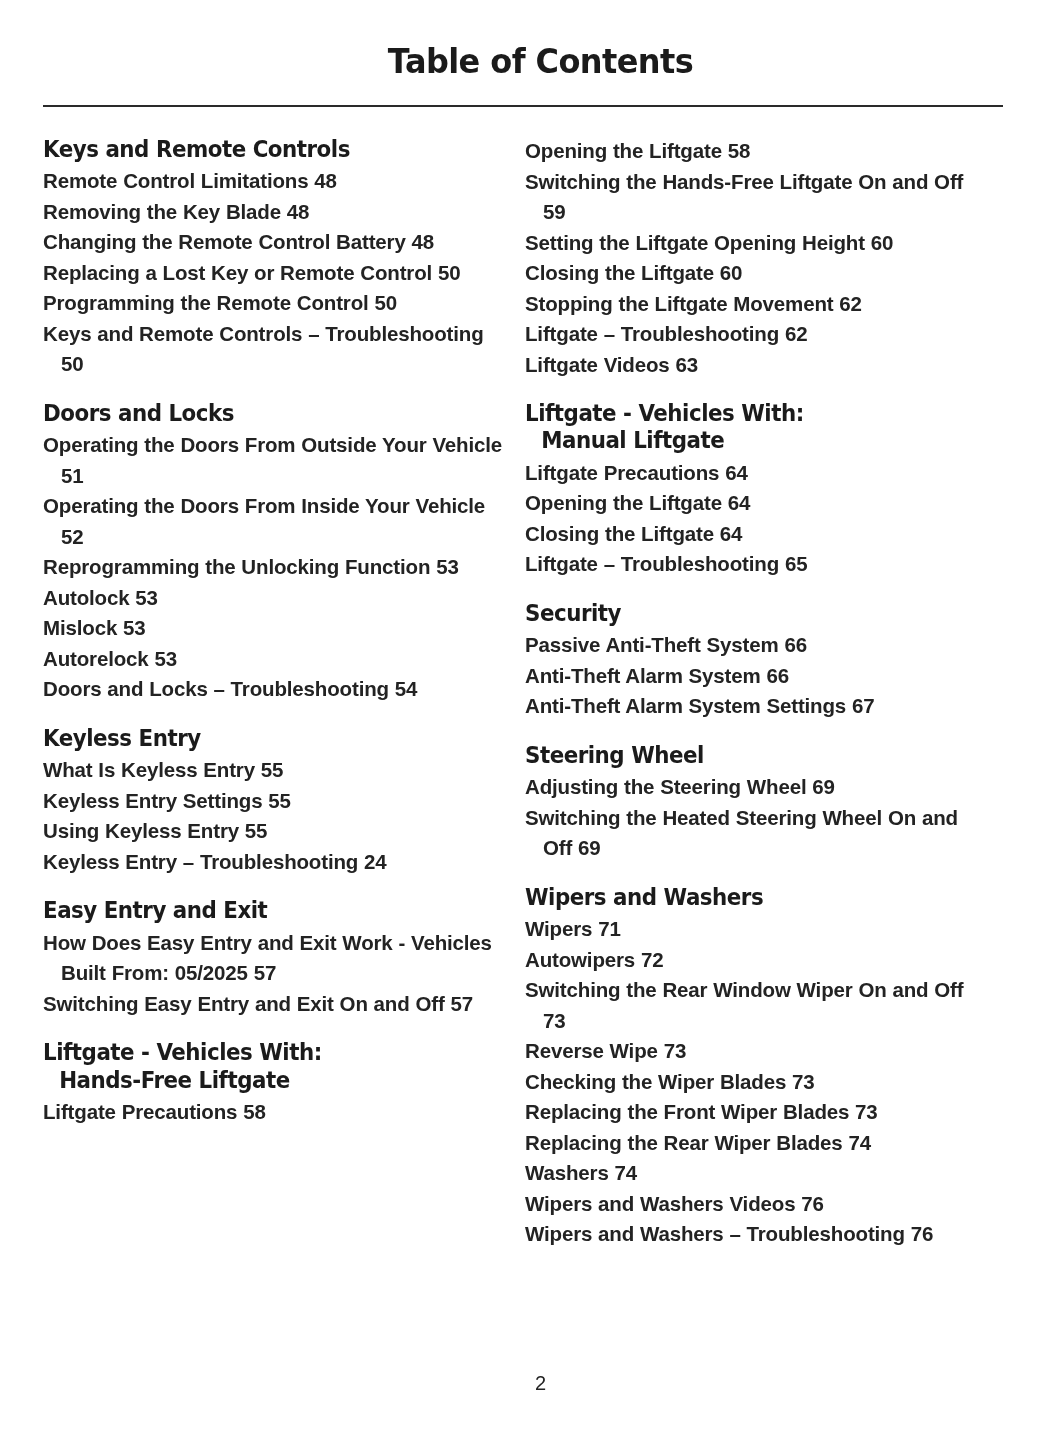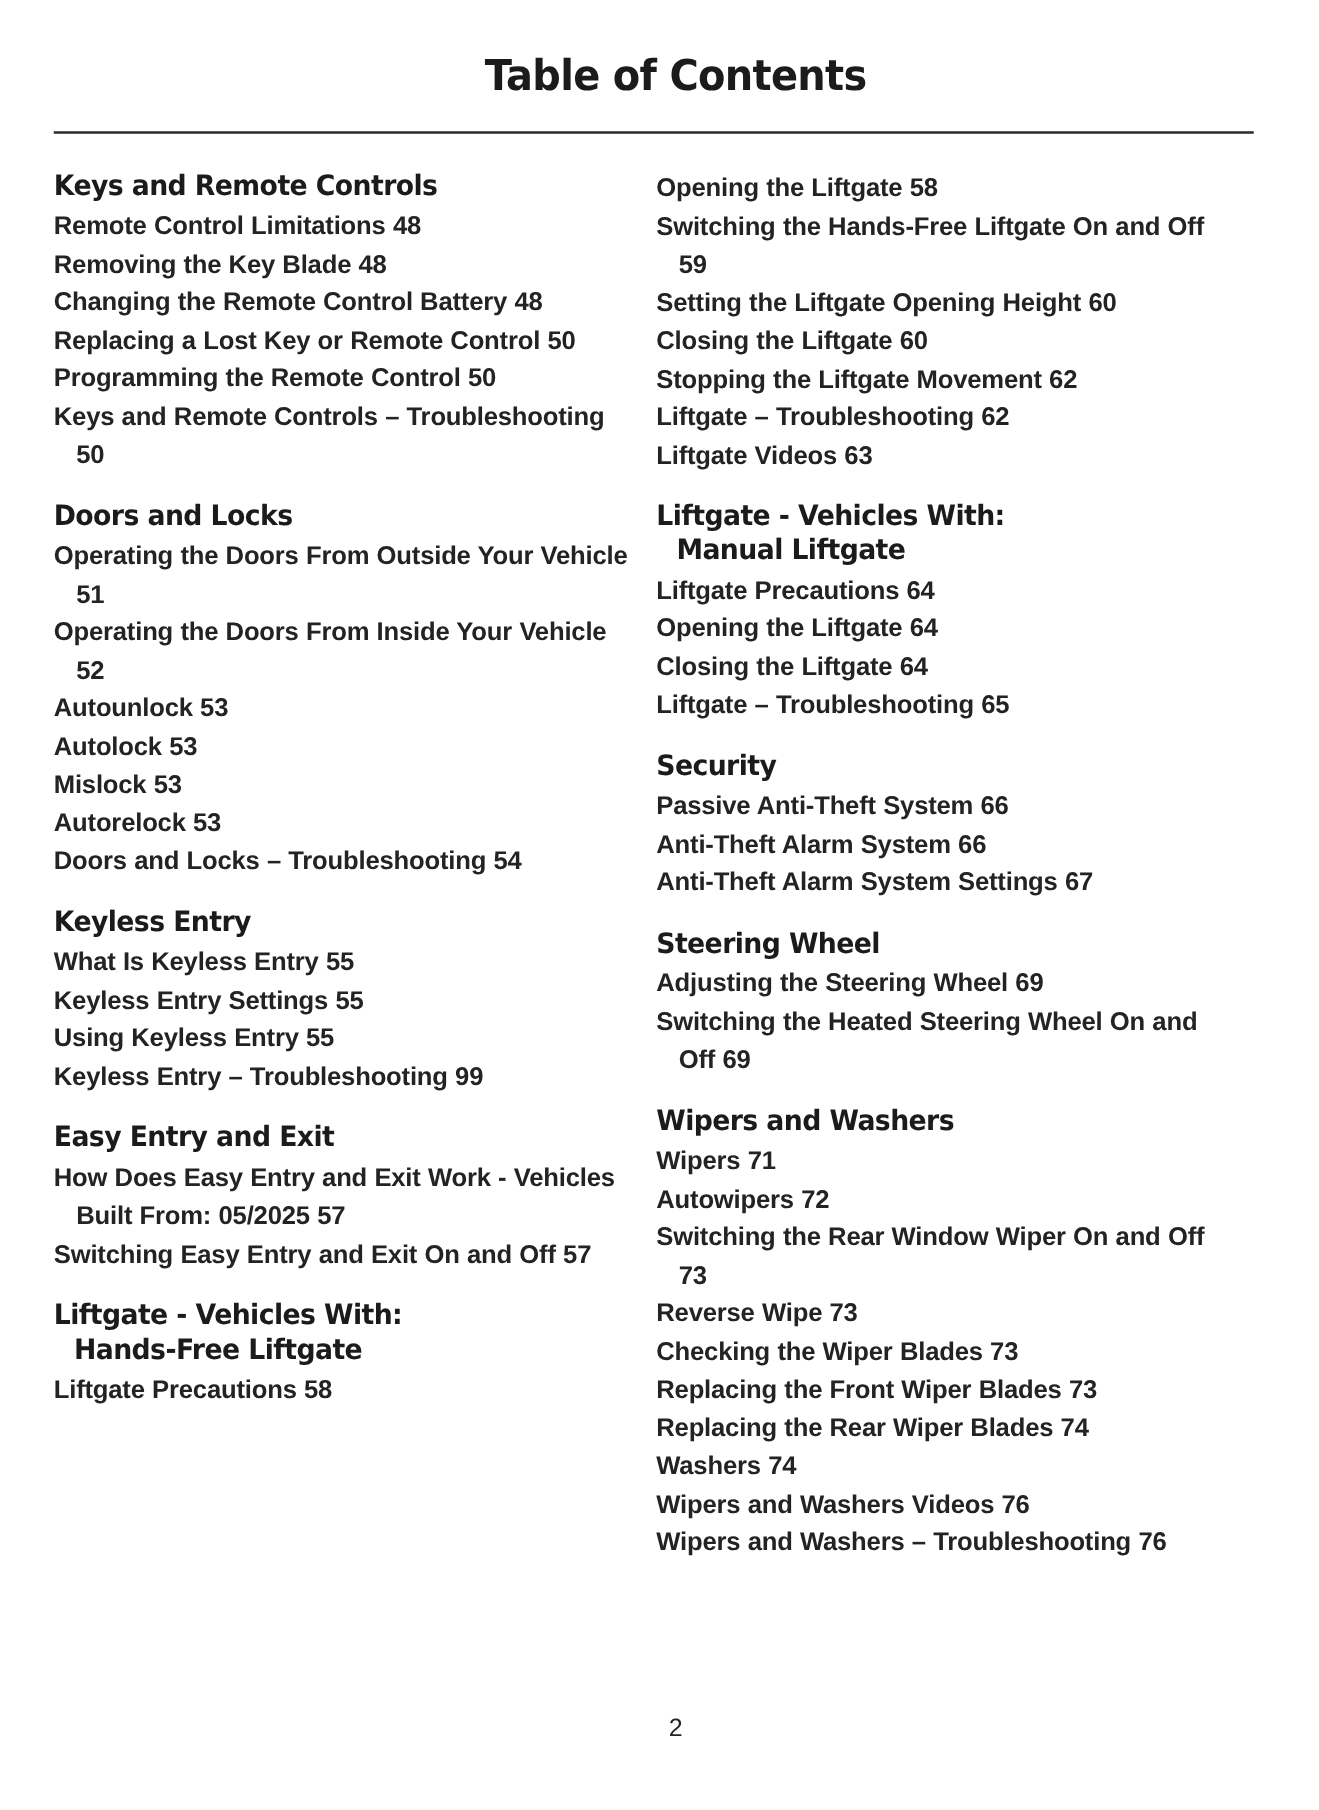--- a/index.html
+++ b/index.html
@@ -129,32 +129,32 @@
           <div class="entry"><span class="etext">Removing the Key Blade </span><span class="leader"></span><span class="pnum">48</span></div>
           <div class="entry"><span class="etext">Changing the Remote Control Battery </span><span class="leader"></span><span class="pnum">48</span></div>
           <div class="entry"><span class="etext">Replacing a Lost Key or Remote Control </span><span class="leader"></span><span class="pnum">50</span></div>
           <div class="entry"><span class="etext">Programming the Remote Control </span><span class="leader"></span><span class="pnum">50</span></div>
           <div class="entry"><span class="etext">Keys and Remote Controls – Troubleshooting </span><span class="leader"></span><span class="pnum">50</span></div>
         </div>
         <div class="section">
           <div class="section-heading"><span>Doors and Locks</span></div>
           <div class="entry"><span class="etext">Operating the Doors From Outside Your Vehicle </span><span class="leader"></span><span class="pnum">51</span></div>
           <div class="entry"><span class="etext">Operating the Doors From Inside Your Vehicle </span><span class="leader"></span><span class="pnum">52</span></div>
-          <div class="entry"><span class="etext">Autounlock </span><span class="leader"></span><span class="pnum">53</span></div>
+          <div class="entry"><span class="etext">Reprogramming the Unlocking Function </span><span class="leader"></span><span class="pnum">53</span></div>
           <div class="entry"><span class="etext">Autolock </span><span class="leader"></span><span class="pnum">53</span></div>
           <div class="entry"><span class="etext">Mislock </span><span class="leader"></span><span class="pnum">53</span></div>
           <div class="entry"><span class="etext">Autorelock </span><span class="leader"></span><span class="pnum">53</span></div>
           <div class="entry"><span class="etext">Doors and Locks – Troubleshooting </span><span class="leader"></span><span class="pnum">54</span></div>
         </div>
         <div class="section">
           <div class="section-heading"><span>Keyless Entry</span></div>
           <div class="entry"><span class="etext">What Is Keyless Entry </span><span class="leader"></span><span class="pnum">55</span></div>
           <div class="entry"><span class="etext">Keyless Entry Settings </span><span class="leader"></span><span class="pnum">55</span></div>
           <div class="entry"><span class="etext">Using Keyless Entry </span><span class="leader"></span><span class="pnum">55</span></div>
-          <div class="entry"><span class="etext">Keyless Entry – Troubleshooting </span><span class="leader"></span><span class="pnum">99</span></div>
+          <div class="entry"><span class="etext">Keyless Entry – Troubleshooting </span><span class="leader"></span><span class="pnum">24</span></div>
         </div>
         <div class="section">
           <div class="section-heading"><span>Easy Entry and Exit</span></div>
           <div class="entry"><span class="etext">How Does Easy Entry and Exit Work - Vehicles Built From: 05/2025 </span><span class="leader"></span><span class="pnum">57</span></div>
           <div class="entry"><span class="etext">Switching Easy Entry and Exit On and Off </span><span class="leader"></span><span class="pnum">57</span></div>
         </div>
         <div class="section">
           <div class="section-heading"><span>Liftgate - Vehicles With:</span><span class="cont">Hands-Free Liftgate</span></div>
           <div class="entry"><span class="etext">Liftgate Precautions </span><span class="leader"></span><span class="pnum">58</span></div>
         </div>

